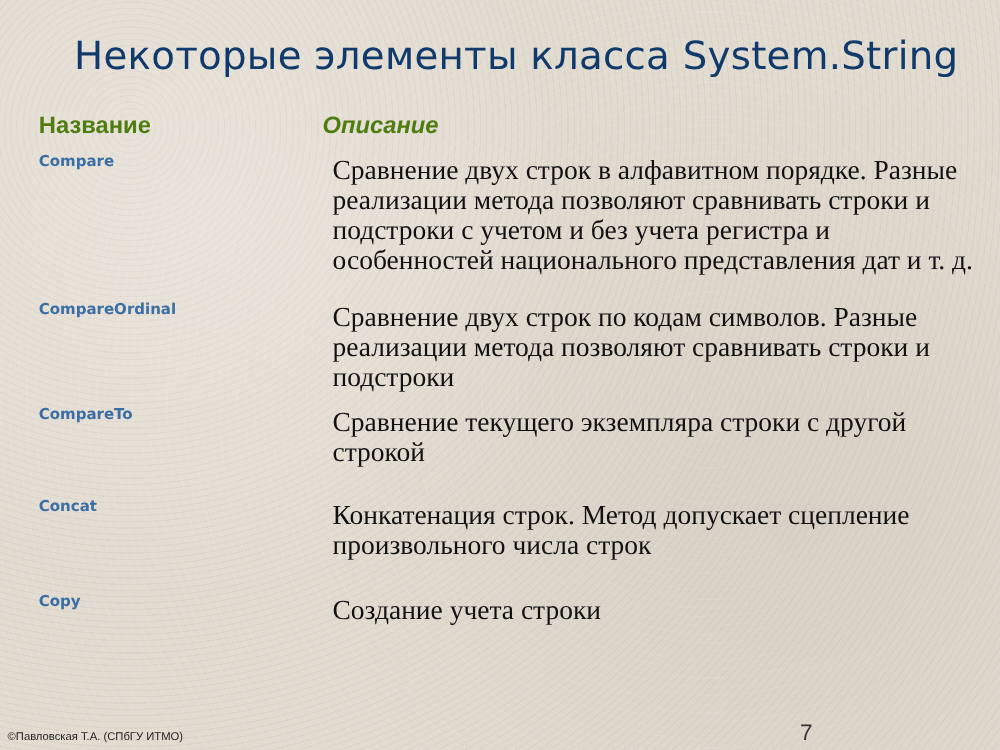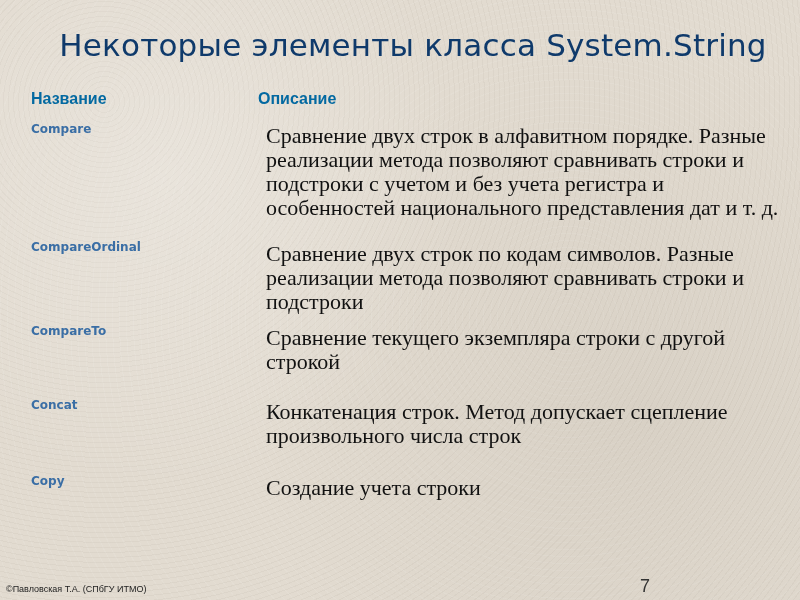--- a/index.html
+++ b/index.html
@@ -27,26 +27,26 @@
       font-family: "DejaVu Sans", sans-serif;
       font-size: 31px;
       color: #0f3a6b;
       letter-spacing: 0.2px;
     }
     .col-header {
       position: absolute;
       top: 90px;
       font-family: "Liberation Sans", sans-serif;
       font-weight: bold;
-      font-size: 16px;
-      color: #0369a1;
+      font-size: 19px;
+      color: #4d7c0f;
       text-align: center;
     }
     .col-header.name { left: 31px; }
-    .col-header.desc { left: 258px; }
+    .col-header.desc { left: 258px; font-style: italic; }
 
     .row {
       position: absolute;
       left: 0;
       width: 800px;
     }
     .method-name {
       position: absolute;
       left: 31px;
       top: 0;

